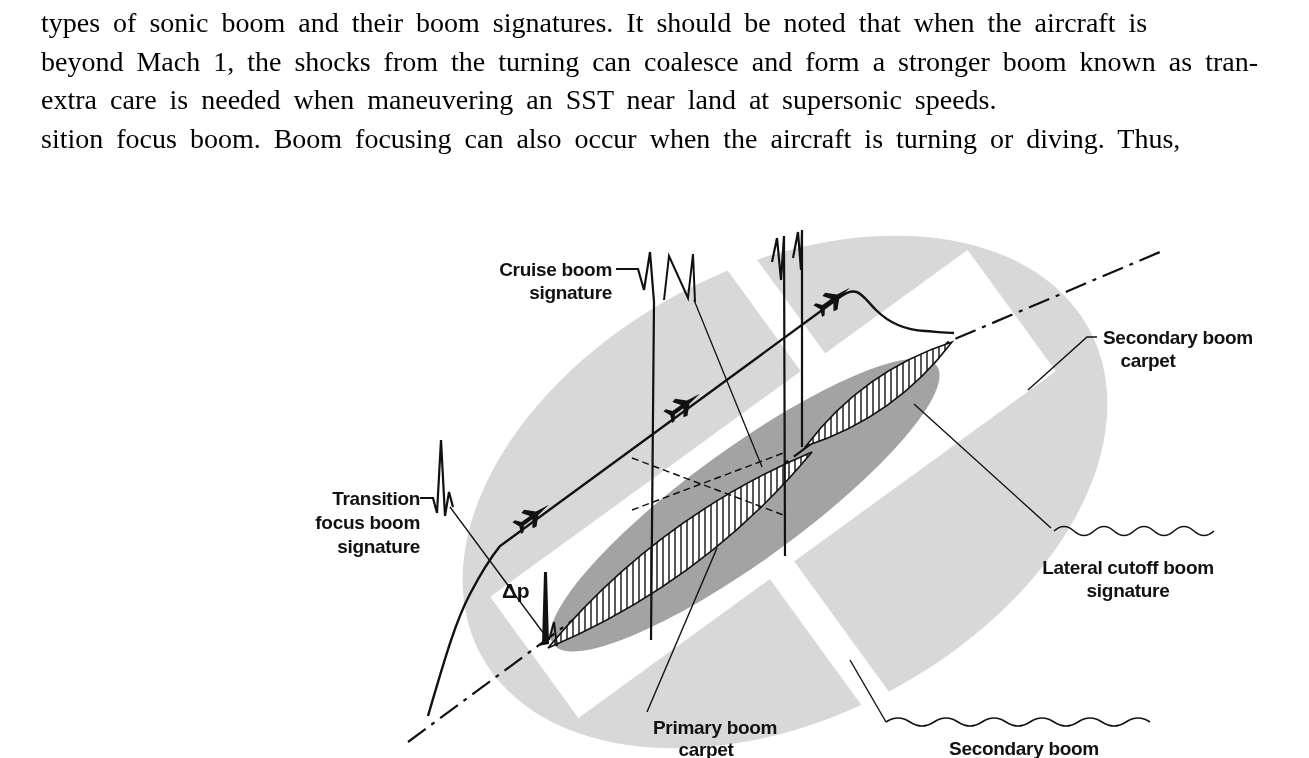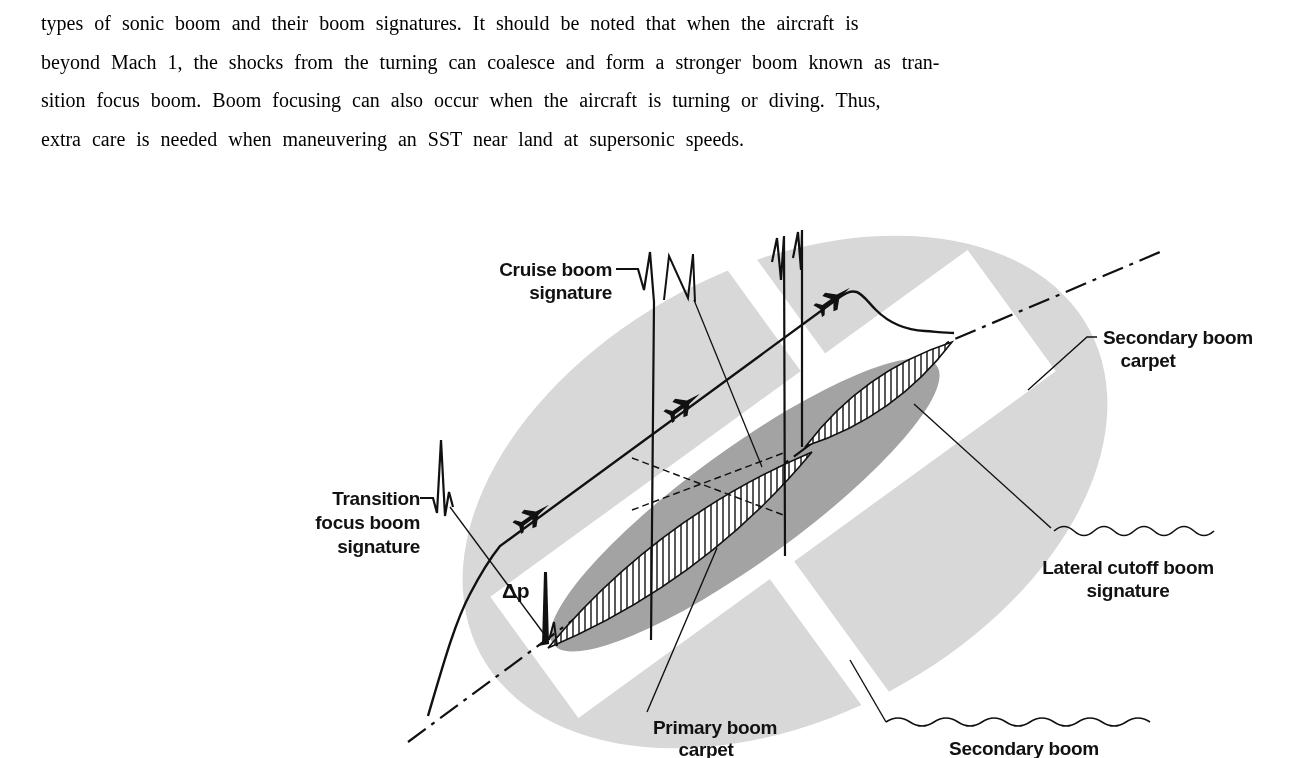--- a/index.html
+++ b/index.html
@@ -6,21 +6,21 @@
   .page{
     position:relative;
     width:1309px;height:758px;
     background:#ffffff;
     overflow:hidden;
     font-family:"Liberation Serif", serif;
   }
   .para{
     position:absolute;
     left:41px;top:4px;
-    font-size:20px;
+    font-size:28px;
     line-height:38.5px;
     color:#000;
     word-spacing:6px;
     white-space:nowrap;
     z-index:2;
   }
   .para div{white-space:nowrap;}
   .fig{
     position:absolute;
     left:0;top:0;
@@ -37,22 +37,22 @@
   .stroke{stroke:#111;fill:none;}
 </style>
 </head>
 <body>
 
 <div class="page">
 
   <div class="para">
     <div>types of sonic boom and their boom signatures. It should be noted that when the aircraft is</div>
     <div>beyond Mach 1, the shocks from the turning can coalesce and form a stronger boom known as tran-</div>
+    <div>extra care is needed when maneuvering an SST near land at supersonic speeds.</div>
     <div>sition focus boom. Boom focusing can also occur when the aircraft is turning or diving. Thus,</div>
-    <div>extra care is needed when maneuvering an SST near land at supersonic speeds.</div>
   </div>
 
   <svg class="fig" viewBox="0 0 1309 758" width="1309" height="758">
     <defs>
       <pattern id="hatch" width="6" height="6" patternUnits="userSpaceOnUse">
         <rect width="6" height="6" fill="#ffffff"></rect>
         <line x1="3" y1="-1" x2="3" y2="7" stroke="#111" stroke-width="1.4"></line>
       </pattern>
       <path id="plane" d="M20,0 L6,-2 L-2,-10 L-6,-9 L-1,-2 L-11,-2 L-15,-7 L-18,-7 L-15,0 L-18,7 L-15,7 L-11,2 L-1,2 L-6,9 L-2,10 L6,2 Z"></path>
     </defs>

